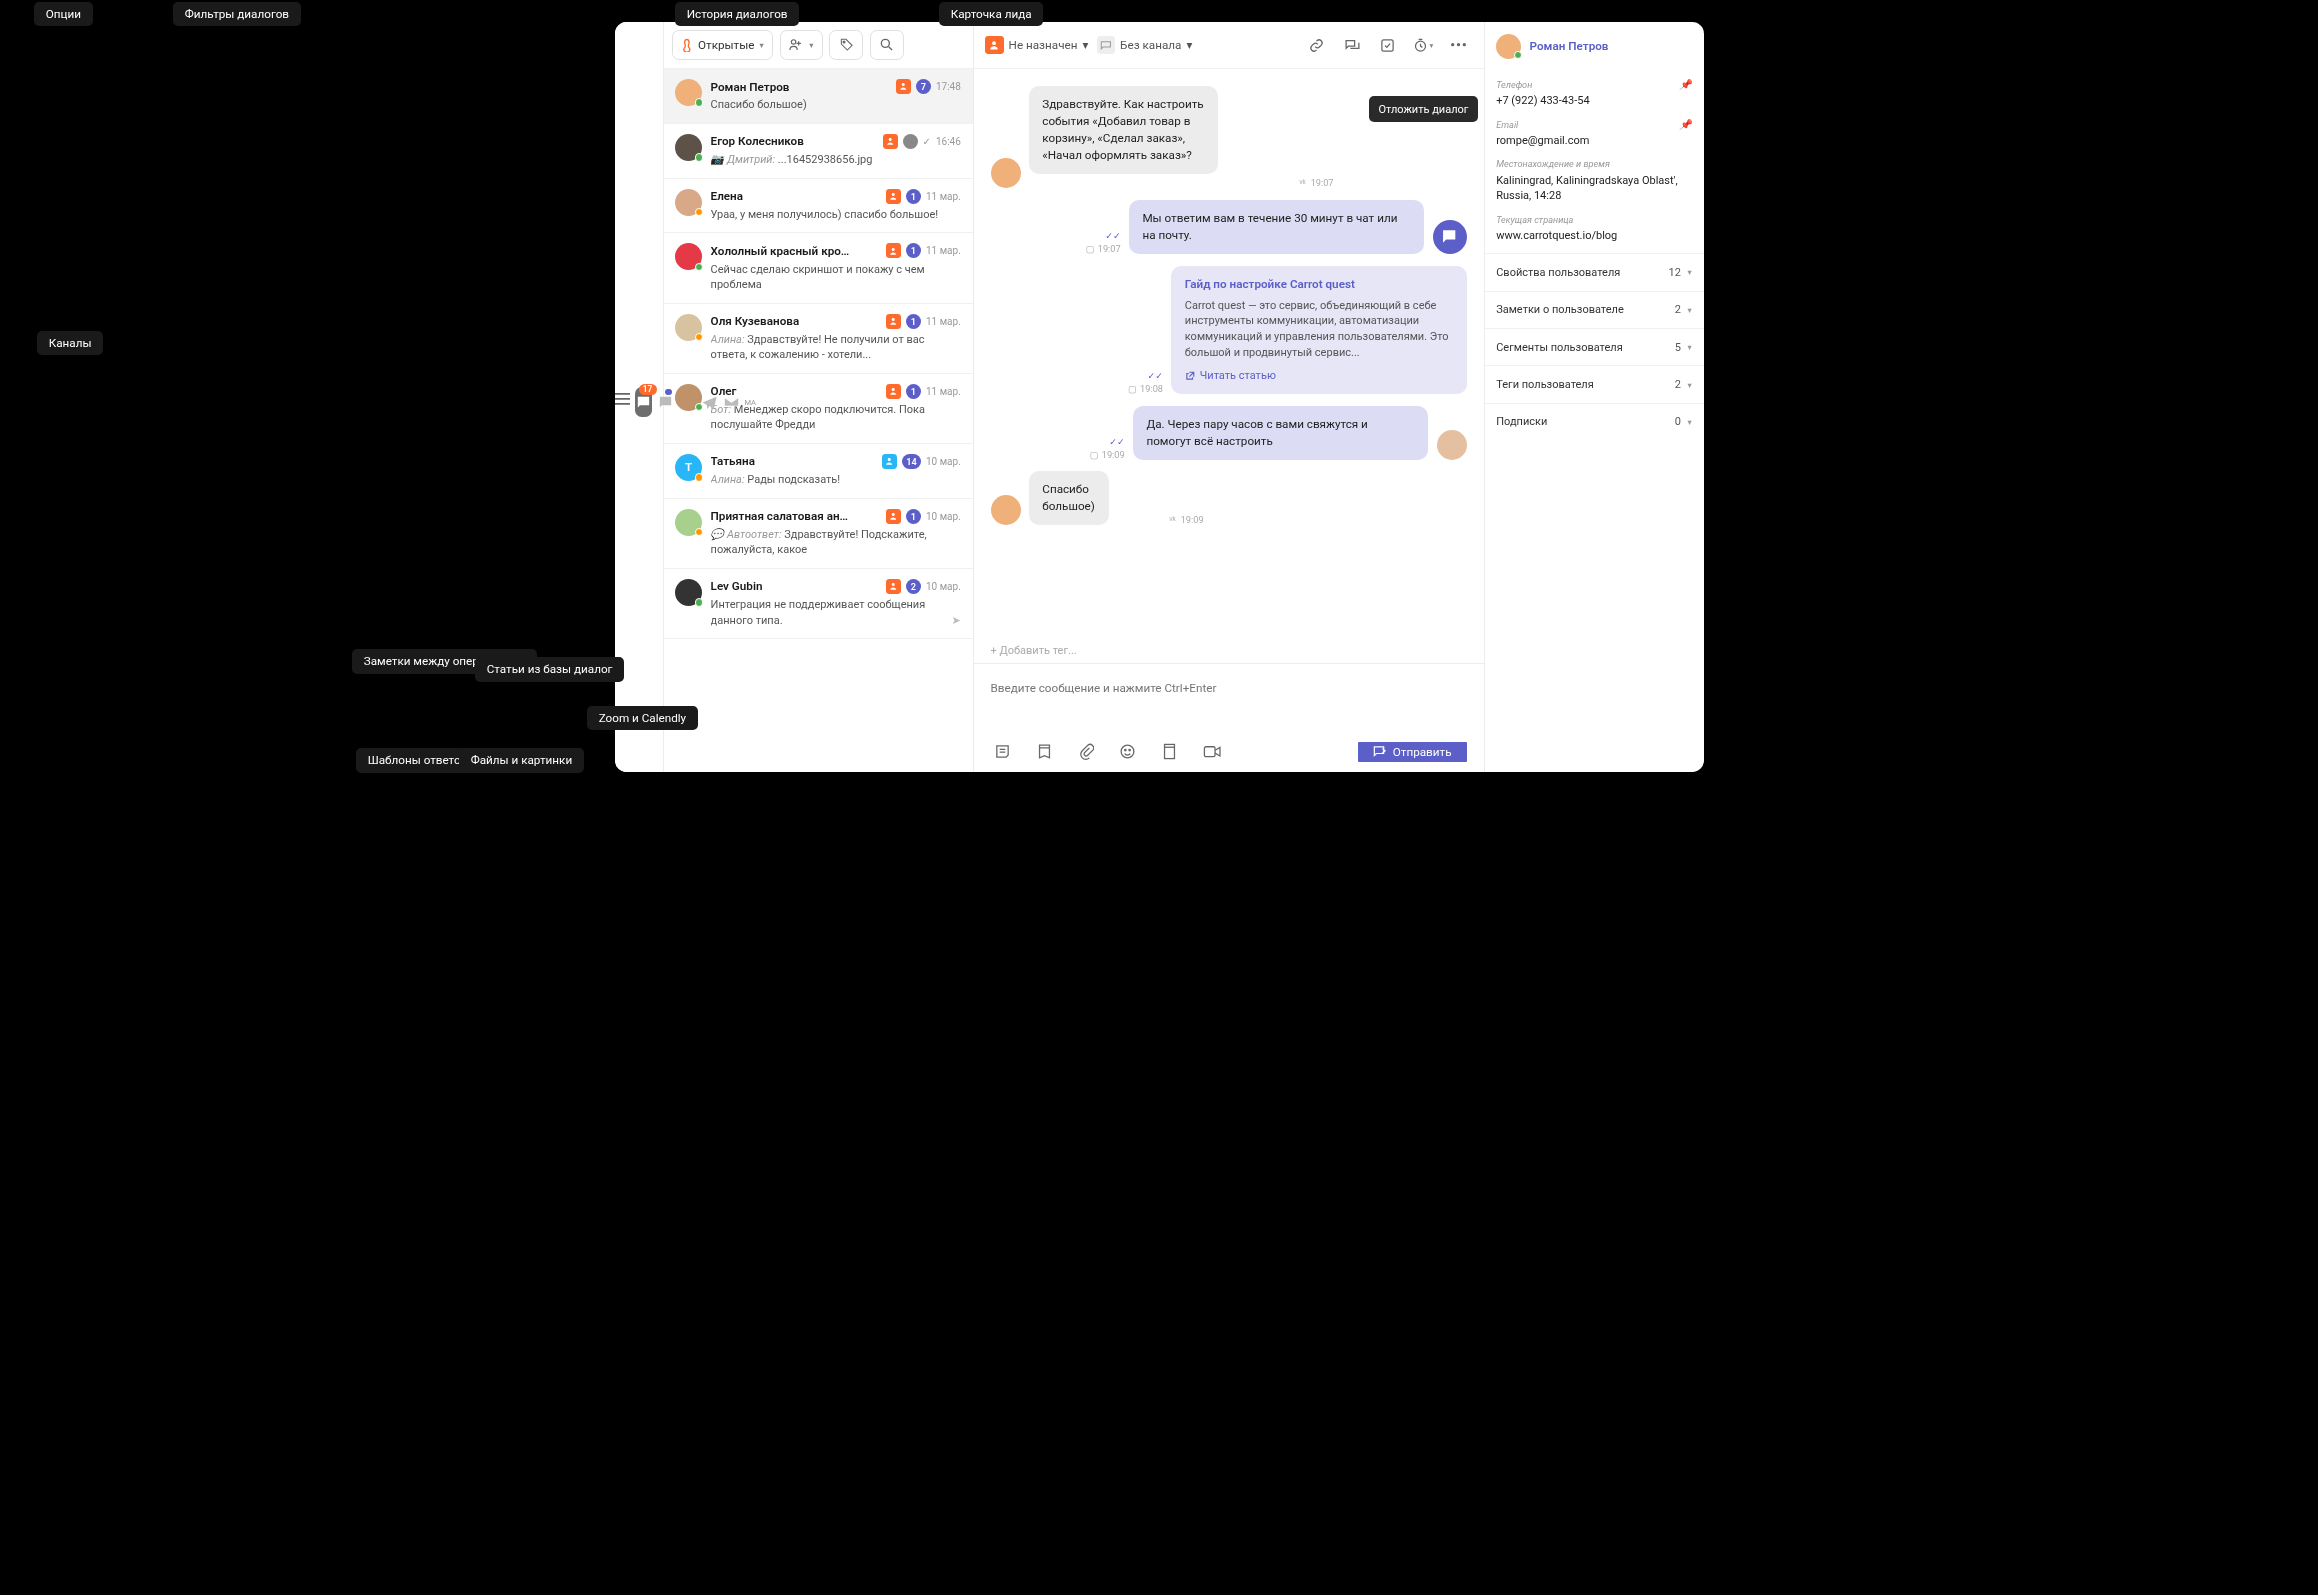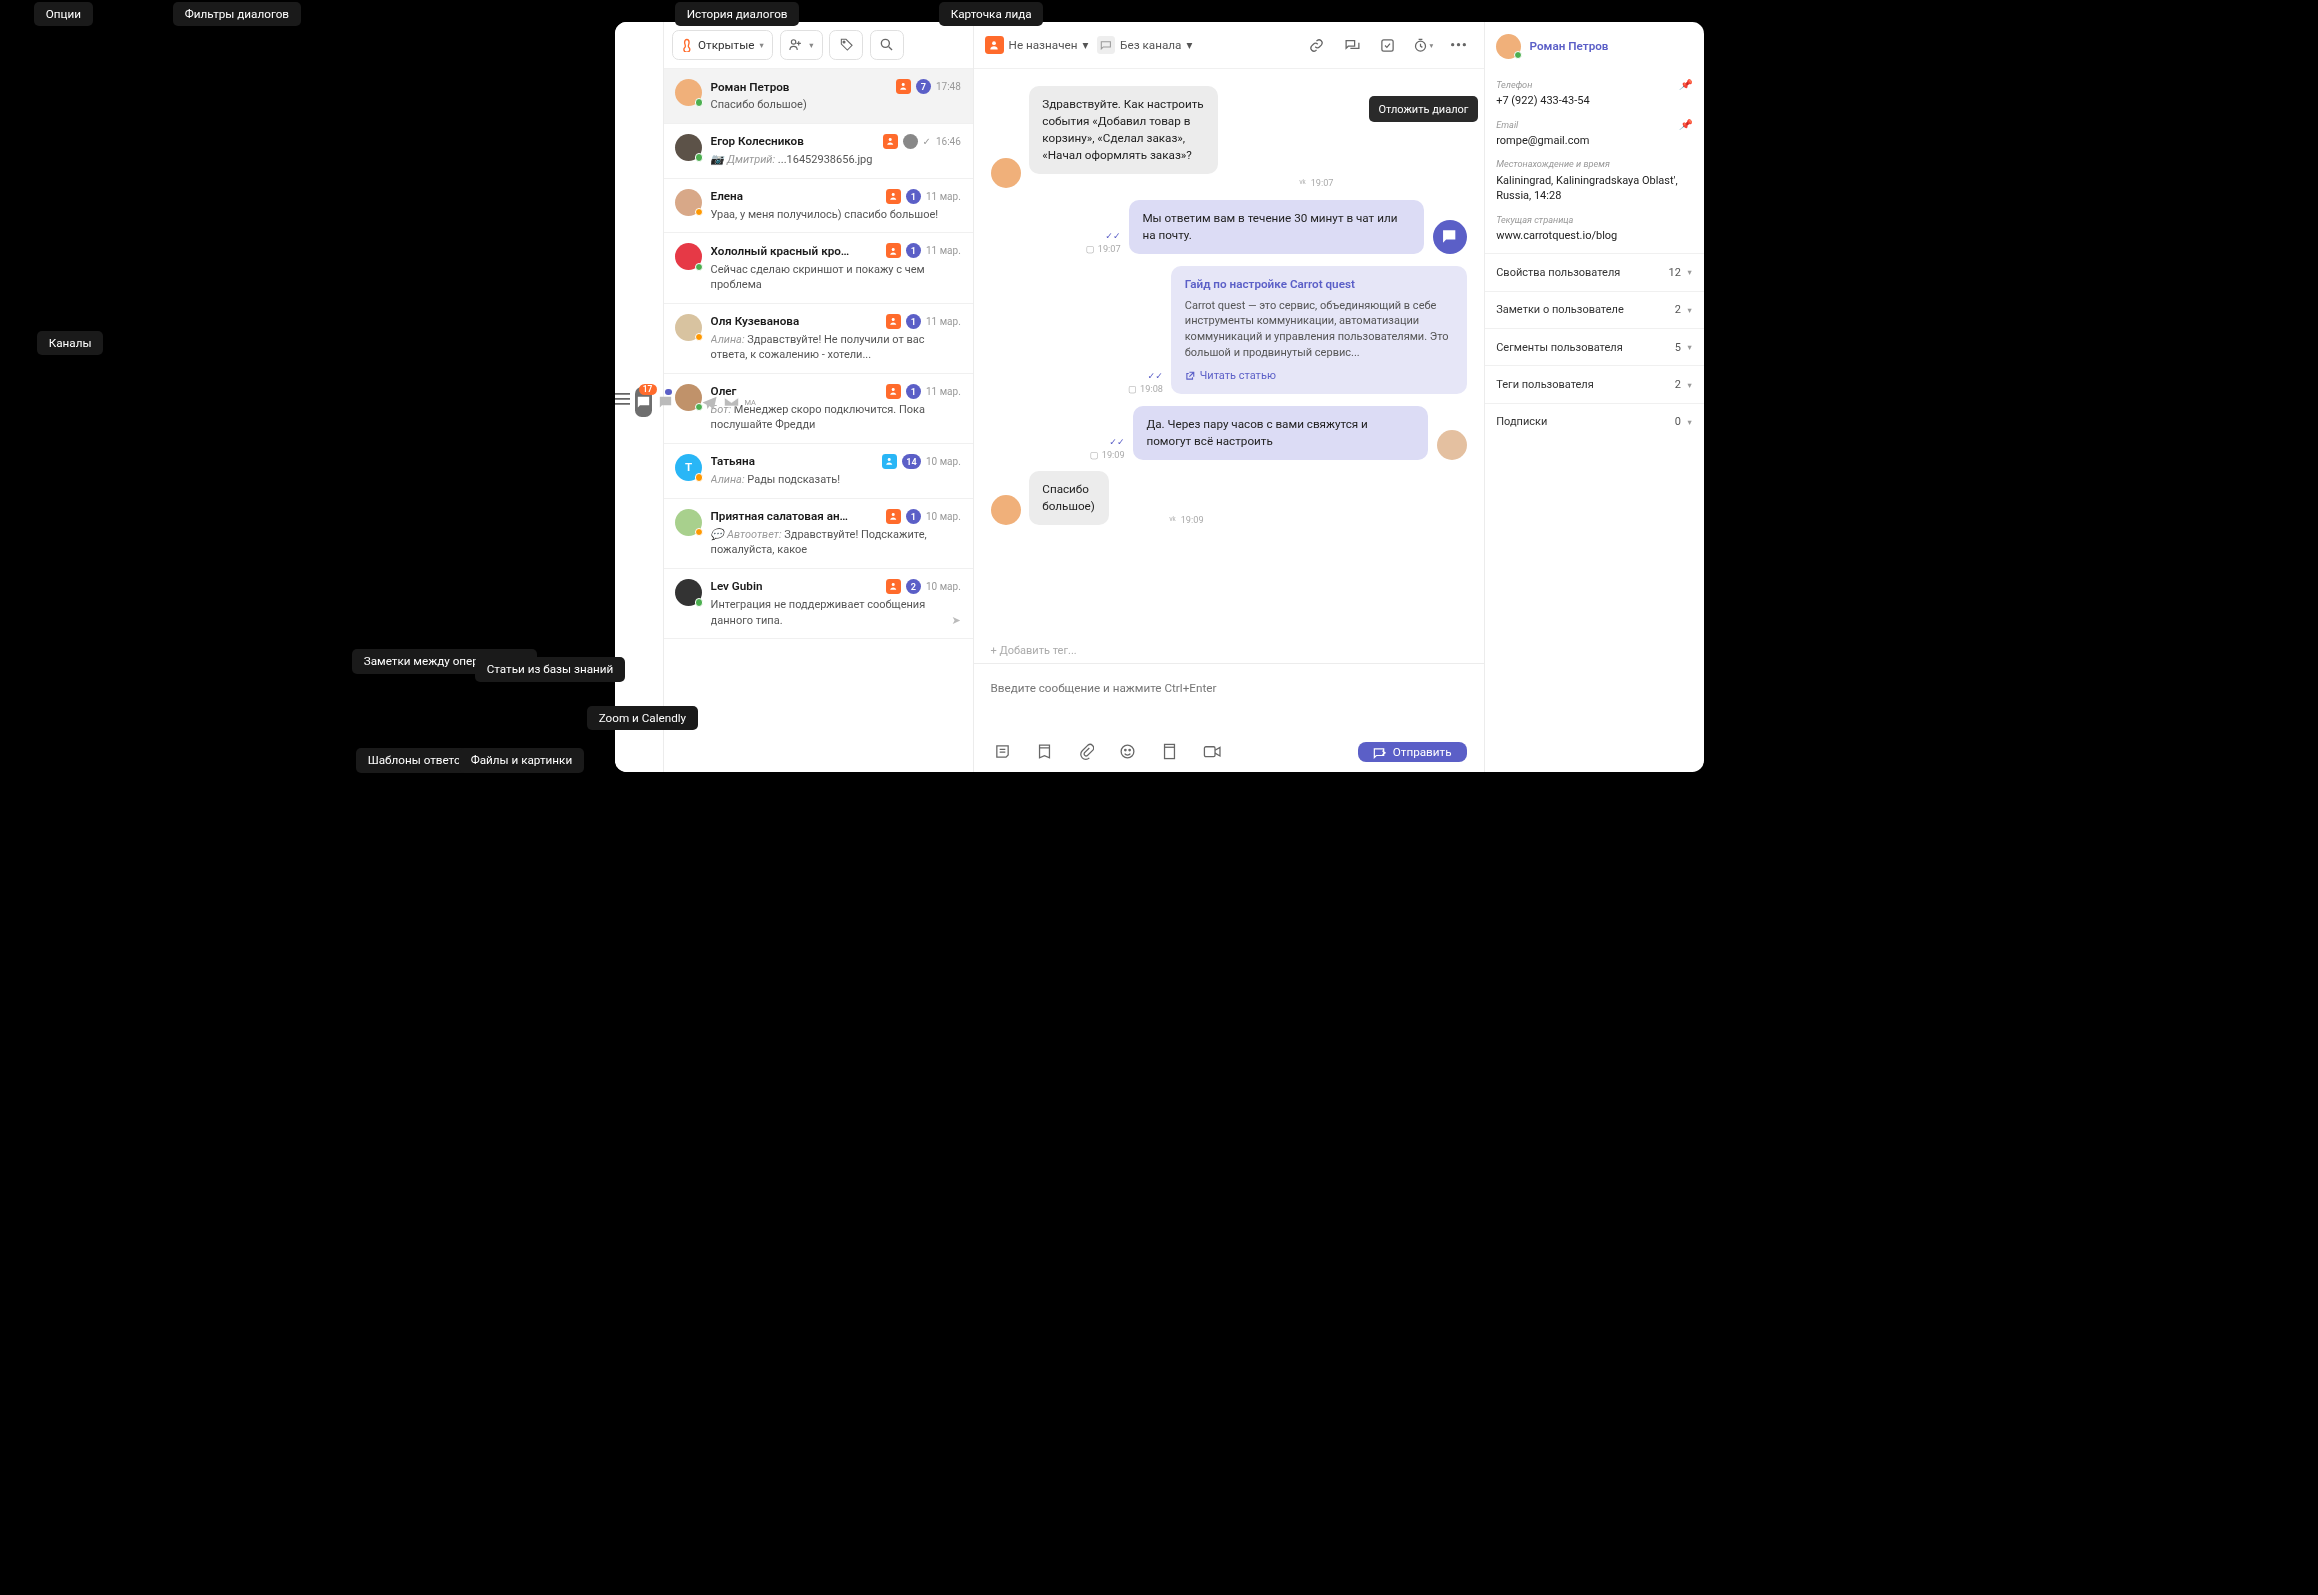--- a/index.html
+++ b/index.html
@@ -64,21 +64,21 @@
 .msg-meta-stack { display: flex; flex-direction: column; align-items: flex-end; justify-content: flex-end; gap: 1.7px; color: #aaa; font-size: 9.2px; }
 .dbl-check { color: #5b5fc7; }
 .op-avatar { width: 30px; height: 30px; border-radius: 50%; background: #ddd; flex-shrink: 0; }
 .widget-icon { width: 34px; height: 34px; border-radius: 50%; background: #5b5fc7; display: flex; align-items: center; justify-content: center; flex-shrink: 0; }
 
 .tags-row { padding: 6.7px 17px; font-size: 11px; color: #aaa; }
 .composer { border-top: 0.8px solid #ececec; padding: 11.7px 17px 8.4px; }
 .composer-input { width: 100%; border: none; font-size: 11.7px; color: #999; outline: none; padding: 5px 0; }
 .composer-actions { display: flex; align-items: center; gap: 18.4px; margin-top: 40px; }
 .comp-icon { width: 23.5px; height: 23.5px; display: flex; align-items: center; justify-content: center; color: #666; cursor: pointer; }
-.send-btn { margin-left: auto; background: #5b5fc7; color: #fff; border: none; border-radius: 8px; padding: 3px 15px; font-size: 11.7px; display: flex; align-items: flex-end; gap: 6.7px; cursor: pointer; }
+.send-btn { margin-left: auto; background: #5b5fc7; color: #fff; border: none; border-radius: 1px; padding: 3px 15px; font-size: 11.7px; display: flex; align-items: flex-start; gap: 6.7px; cursor: pointer; }
 
 
 .lead { width: 220px; border-left: 0.8px solid #ececec; display: flex; flex-direction: column; }
 .lead-head { padding: 11.7px; display: flex; align-items: center; gap: 8.4px; }
 .lead-name { color: #5b5fc7; font-weight: 600; font-size: 11.7px; }
 .lead-sec { padding: 8.4px 11.7px 10px; }
 .lead-sec + .lead-sec { border-top: 0.8px solid #f0f0f0; }
 .lead-label { font-size: 9.2px; color: #999; margin-bottom: 3.4px; font-style: italic; }
 .lead-value { font-size: 11px; color: #222; line-height: 1.4; }
 .pin { color: #ccc; float: right; font-size: 10px; }
@@ -590,17 +590,17 @@
           <span>Подписки</span>
           <span class="count">0</span>
           <span class="chev">▾</span>
         </div>
       </div>
   </div>
 
 </div>
 
 <div class="callout" style="left:352px; top:649px; text-align:center; line-height:1.3;">Заметки между операторами</div>
-<div class="callout" style="left:475px; top:657px; text-align:center; line-height:1.3;">Статьи из базы знаний</div>
+<div class="callout" style="left:475px; top:657px; text-align:center; line-height:1.3;">Статьи из базы диалог</div>
 <div class="callout" style="left:587px; top:706px;">Zoom и Calendly</div>
 <div class="callout" style="left:356px; top:748px; text-align:center; line-height:1.3;">Шаблоны ответов</div>
 <div class="callout" style="left:459px; top:748px; text-align:center; line-height:1.3;">Файлы и картинки</div>
 
 
 </body></html>

